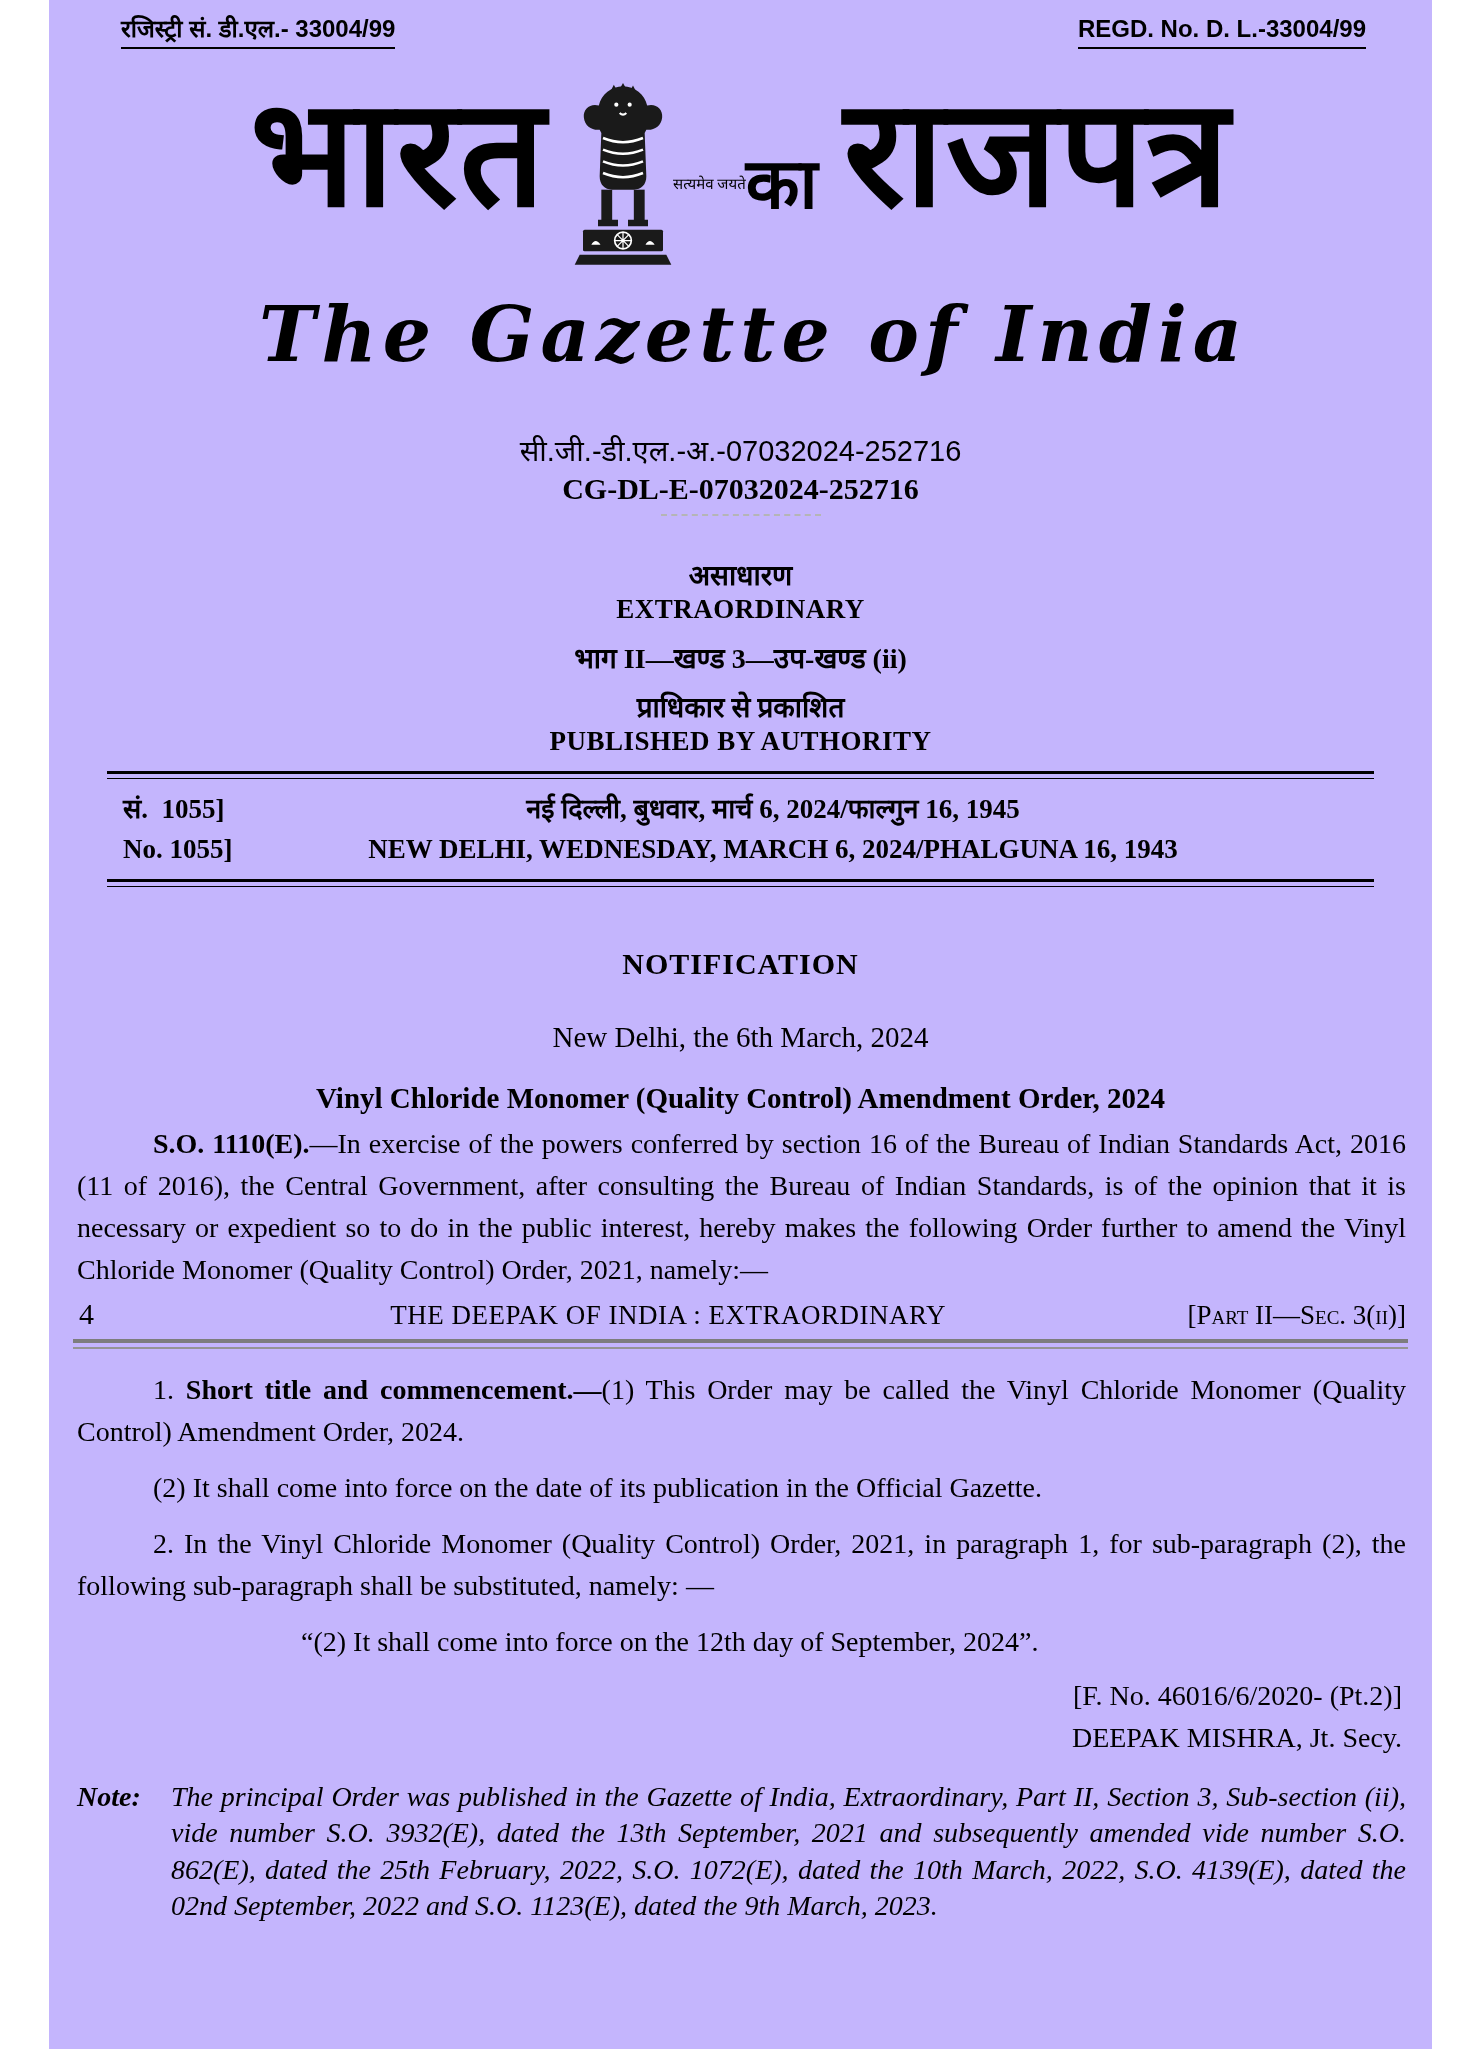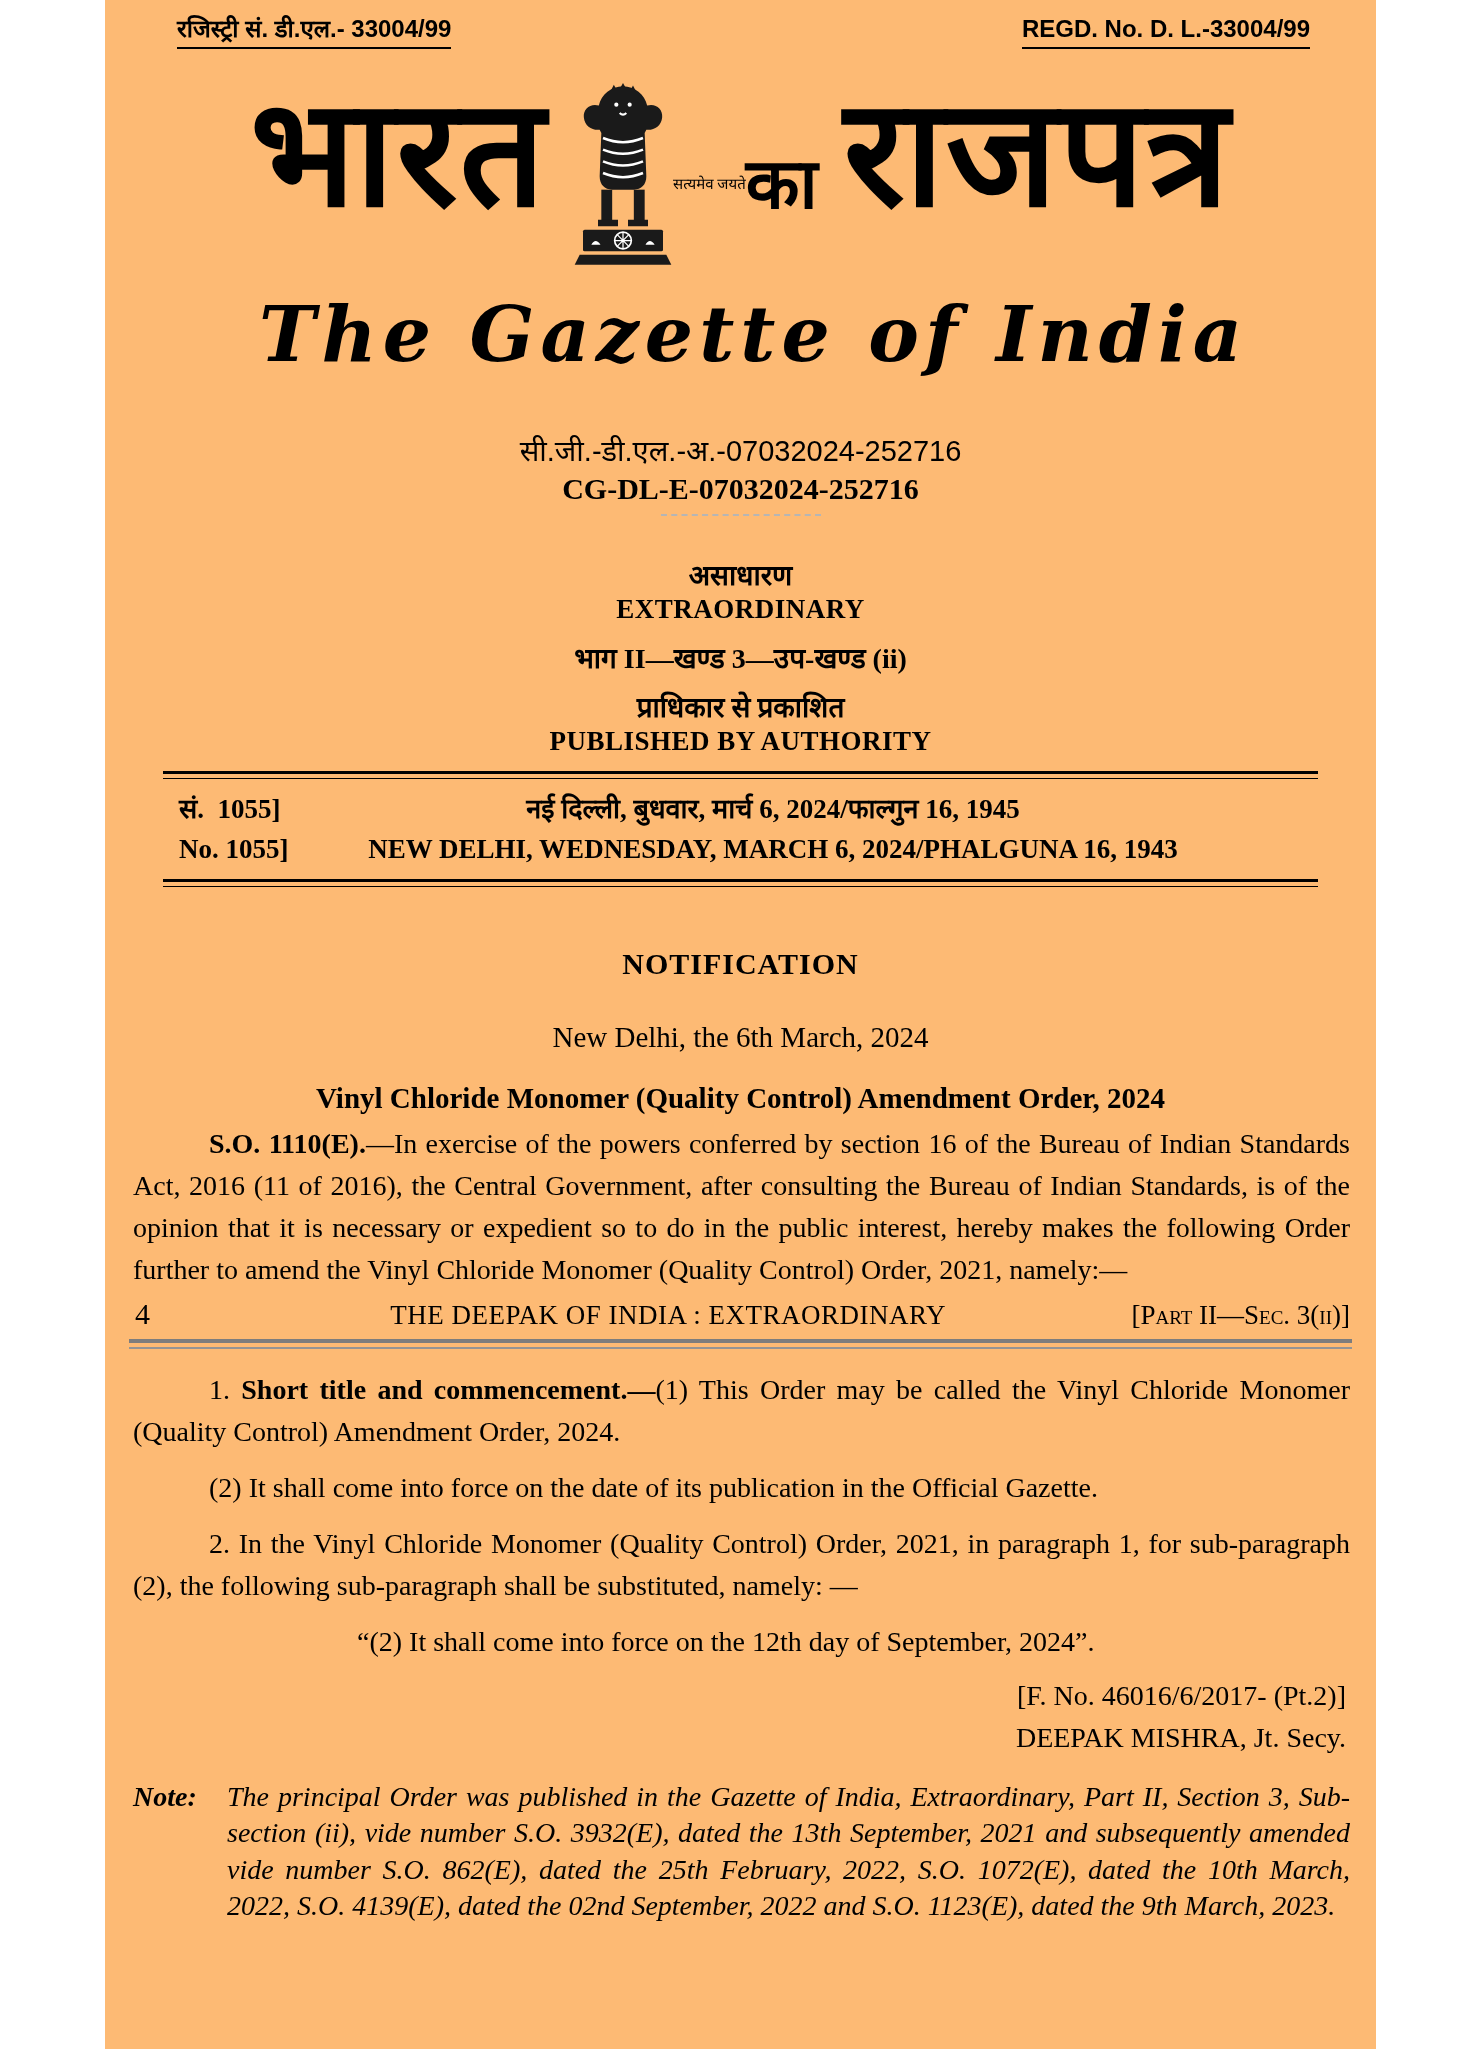--- a/index.html
+++ b/index.html
@@ -1,21 +1,21 @@
 <!DOCTYPE html>
 <html><head>
 <meta charset="utf-8">
 <style>
   html, body { margin: 0; padding: 0; background: #ffffff; }
   .page {
     position: relative;
-    width: 1271px;
+    width: 1383px;
     height: 2049px;
     margin: 0 auto;
-    background: #fdba74;
+    background: #c4b5fd;
     color: #000;
     font-family: "Liberation Serif", "DejaVu Sans", serif;
     overflow: hidden;
     box-sizing: border-box;
   }
 
   
   .regd-row {
     display: flex;
     justify-content: space-between;
@@ -195,21 +195,21 @@
   <div class="rh-rules"></div>
 
   <p class="body-text clause"><span>1. </span><span class="b">Short title and commencement.—</span><span>(1) This Order may be called the Vinyl Chloride Monomer (Quality Control) Amendment Order, 2024.</span></p>
 
   <p class="body-text clause mt-sm">(2) It shall come into force on the date of its publication in the Official Gazette.</p>
 
   <p class="body-text clause mt-sm">2. In the Vinyl Chloride Monomer (Quality Control) Order, 2021, in paragraph 1, for sub-paragraph (2), the following sub-paragraph shall be substituted, namely: —</p>
 
   <p class="body-text quote-line">“(2) It shall come into force on the 12th day of September, 2024”.</p>
 
-  <p class="body-text right-line">[F. No. 46016/6/2017- (Pt.2)]</p>
+  <p class="body-text right-line">[F. No. 46016/6/2020- (Pt.2)]</p>
   <p class="body-text right-line tight">DEEPAK MISHRA, Jt. Secy.</p>
 
   <div class="note-row">
     <span class="note-label">Note:</span>
     <span class="note-text">The principal Order was published in the Gazette of India, Extraordinary, Part II, Section 3, Sub-section (ii), vide number S.O. 3932(E), dated the 13th September, 2021 and subsequently amended vide number S.O. 862(E), dated the 25th February, 2022, S.O. 1072(E), dated the 10th March, 2022, S.O. 4139(E), dated the 02nd September, 2022 and S.O. 1123(E), dated the 9th March, 2023.</span>
   </div>
 
 </div>
 
 </body></html>

